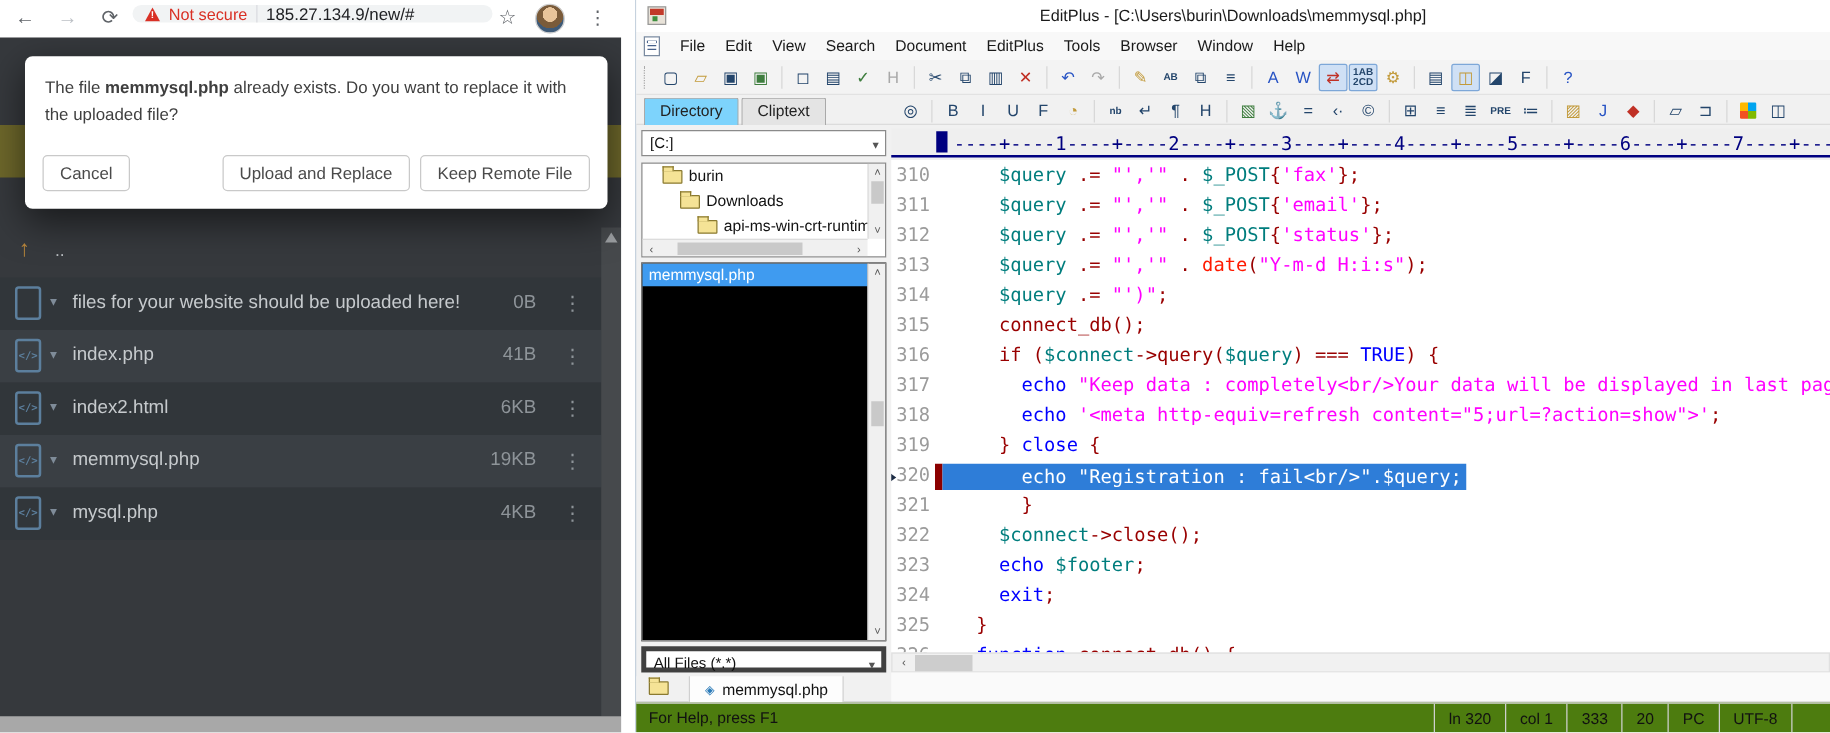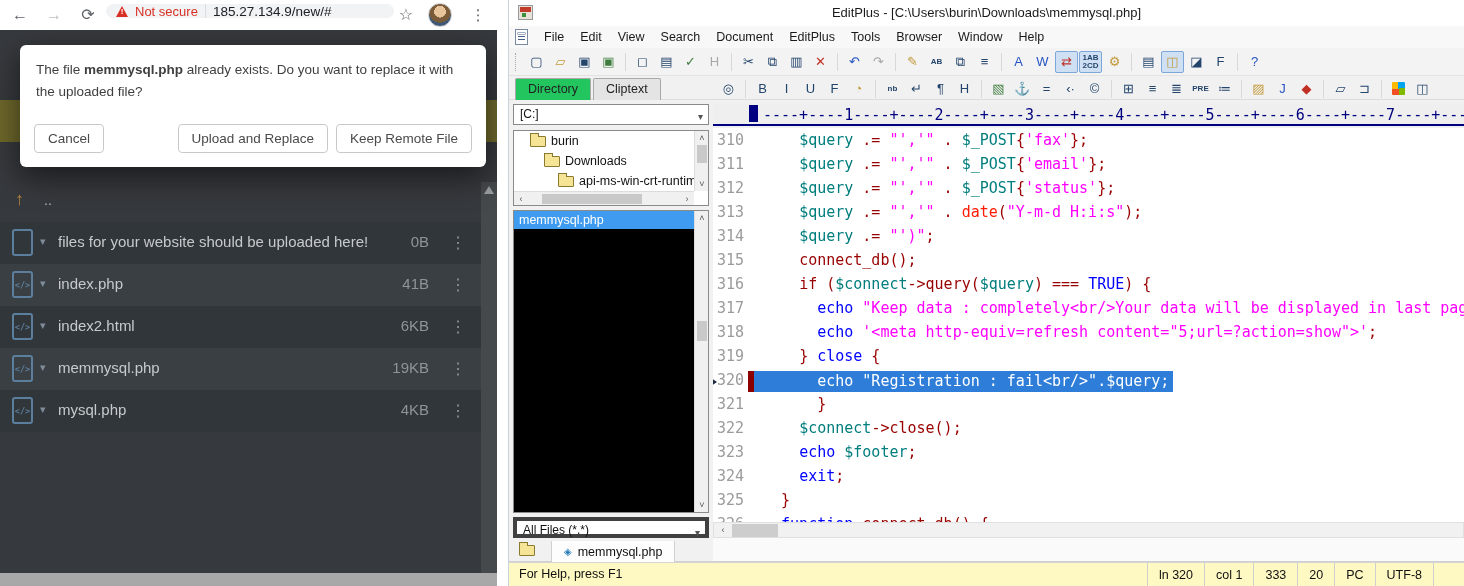--- a/index.html
+++ b/index.html
@@ -88,21 +88,21 @@
   .cnavy{color:#23456b;} .cred{color:#c03025;} .cblue{color:#2753c4;} .cgray{color:#a8a8a8;}
   .cgreen{color:#3e7d3e;} .cgold{color:#c29a3a;}
   .winsq{width:13px;height:13px;background:conic-gradient(from 0deg at 50% 50%,
         #00a4ef 0 25%, #7fba00 0 50%, #f25022 0 75%, #ffb900 0);border-radius:1px;}
 
   .row2{position:absolute;top:76px;left:0;right:0;height:24px;background:#f1f1f1;
         border-bottom:1px solid #dcdcdc;}
   .ptabs{position:absolute;left:6px;top:2px;display:flex;}
   .ptab{font-size:12.5px;color:#222;padding:3px 12px 4px 12px;border:1px solid #a9a9a9;
         border-bottom:none;background:#e4e4e4;border-radius:2px 2px 0 0;margin-right:2px;}
-  .ptab.active{background:#22c55e;position:relative;z-index:2;}
+  .ptab.active{background:#7dd3fc;position:relative;z-index:2;}
   .tb2{position:absolute;left:208px;top:1px;right:0;height:23px;display:flex;align-items:center;gap:1px;overflow:hidden;}
 
   
   .drive{position:absolute;left:4px;top:104px;width:196px;height:21px;background:#fff;
          border:1px solid #8a8a8a;font-size:12px;color:#111;line-height:19px;padding-left:6px;}
   .ddarrow{position:absolute;right:5px;top:2px;color:#555;font-size:10px;}
   .treebox{position:absolute;left:4px;top:130px;width:196px;height:76px;background:#fff;
            border:1px solid #8a8a8a;overflow:hidden;}
   .trow{height:20px;display:flex;align-items:center;font-size:12.5px;color:#111;white-space:nowrap;}
   .fold{width:16px;height:11px;background:#f5e396;border:1px solid #8a7a30;border-radius:1px;
@@ -145,21 +145,21 @@
   .selbar{position:absolute;left:35px;top:1px;width:6px;height:21px;background:#8b0000;}
   .selmark{position:absolute;left:-3px;top:7px;width:0;height:0;border-top:5px solid transparent;
            border-bottom:5px solid transparent;border-left:7px solid #1c2c44;}
   .ehscroll{position:absolute;left:204px;right:0;top:522px;height:16px;background:#f1f1f1;
             border:1px solid #e0e0e0;}
   .eharrow{position:absolute;left:2px;top:1px;width:14px;height:13px;font-size:9px;color:#555;
            text-align:center;line-height:13px;}
   .ehthumb{position:absolute;left:18px;top:1px;width:46px;height:13px;background:#cdcdcd;}
   .edgap{position:absolute;left:204px;right:0;top:538px;height:23px;background:#fafafa;}
 
-  .status{position:absolute;left:0;right:0;bottom:0;height:24px;background:#fef9c3;
+  .status{position:absolute;left:0;right:0;bottom:0;height:24px;background:#4d7c0f;
           border-top:1px solid #d5d5d5;font-size:12.5px;color:#111;}
   .shelp{position:absolute;left:10px;top:4px;}
   .scells{position:absolute;right:8px;top:0;height:100%;display:flex;margin-left:31px;}
   .scell{border-left:1px solid #cfcfcf;display:flex;align-items:center;justify-content:center;
          padding:0 11px;min-width:14px;}
 </style>
 </head>
 <body>
 
 <div class="stage">

